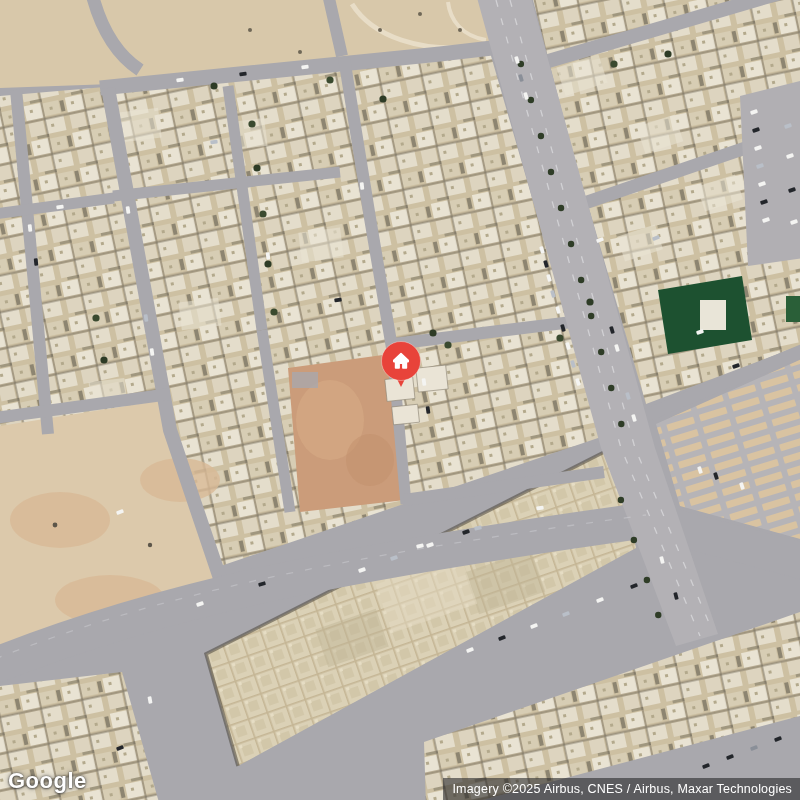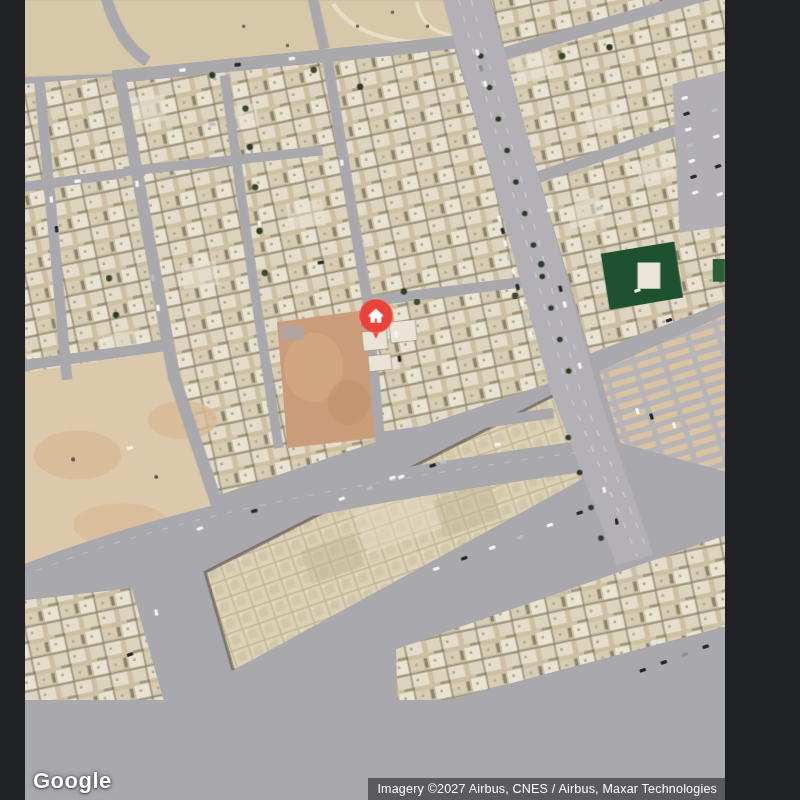--- a/index.html
+++ b/index.html
@@ -1,18 +1,18 @@
 <!DOCTYPE html>
 <html lang="en"><head>
 <meta charset="utf-8">
 <title>Satellite map</title>
 <style>
   html,body{margin:0;padding:0;background:#202124;}
-  #screen{position:relative;width:700px;height:800px;overflow:hidden;
-          font-family:"Liberation Sans", sans-serif;background:#a9a8ad;margin-left:25px;}
+  #screen{position:relative;width:800px;height:800px;overflow:hidden;
+          font-family:"Liberation Sans", sans-serif;background:#a9a8ad;}
   #map-svg{position:absolute;inset:0;display:block;}
   #google-logo{position:absolute;left:8px;bottom:8px;color:#fff;font-size:22px;
         font-weight:bold;letter-spacing:.5px;line-height:1;user-select:none;cursor:pointer;
         text-shadow:0 0 2px rgba(70,70,70,.95),0 0 5px rgba(60,60,60,.7),0 1px 2px rgba(0,0,0,.45);}
   #attribution-bar{position:absolute;right:0;bottom:0;height:22px;display:flex;align-items:center;
         background:rgba(40,40,42,.60);color:#fff;font-size:12.5px;padding:0 8px 0 9px;
         letter-spacing:.2px;white-space:nowrap;}
 </style>
 </head>
 <body>
@@ -259,16 +259,16 @@
   <g id="marker-group" transform="translate(401 361)">
     <path d="M -5,16 L 5,16 L 0,26 Z" fill="#e8433a"></path>
     <circle cx="0" cy="0" r="19.5" fill="#e8433a" stroke="rgba(255,255,255,0.35)" stroke-width="1"></circle>
     <path d="M -7.2,0.4 L 0,-6.4 L 7.2,0.4 L 7.2,1.6 L 5.4,1.6 L 5.4,8 L 1.9,8 L 1.9,3.2 L -1.9,3.2 L -1.9,8 L -5.4,8 L -5.4,1.6 L -7.2,1.6 Z" fill="#ffffff" stroke="#ffffff" stroke-width="1.6" stroke-linejoin="round" transform="translate(0,-1)"></path>
   </g>
 </svg>
 
 <div id="google-logo">Google</div>
 
 <div id="attribution-bar">
-  <span>Imagery ©2027 Airbus, CNES / Airbus, Maxar Technologies</span>
+  <span>Imagery ©2025 Airbus, CNES / Airbus, Maxar Technologies</span>
 </div>
 
 </div>
 
 </body></html>

